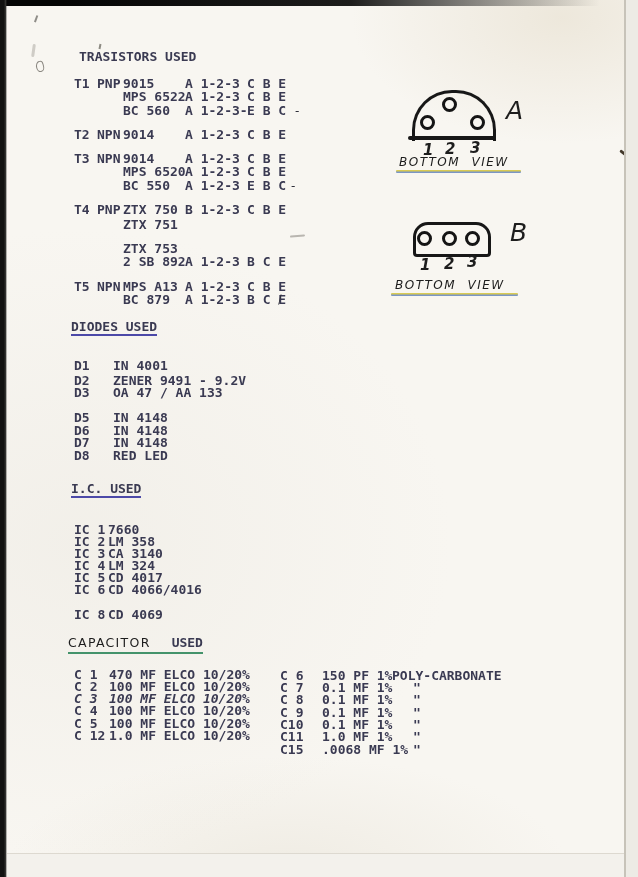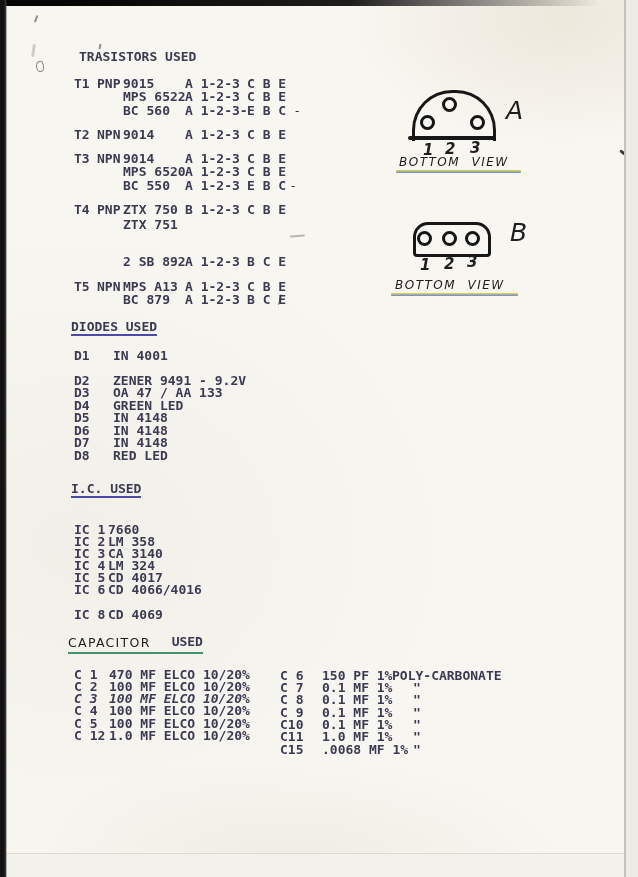--- a/index.html
+++ b/index.html
@@ -115,20 +115,23 @@
   <div class="trow typed" style="top:203px">
     <span class="c-id">T4</span>
     <span class="c-type">PNP</span>
     <span class="c-part">ZTX 750</span>
     <span class="c-pins">B 1-2-3</span>
     <span class="c-leads">C B E</span>
   </div>
   <div class="trow typed" style="top:218px">
     <span class="c-part">ZTX 751</span>
   </div>
+  <div class="trow typed" style="top:242px">
+    <span class="c-part">ZTX 753</span>
+  </div>
   <div class="trow typed" style="top:255px">
     <span class="c-part">2 SB 892</span>
     <span class="c-pins">A 1-2-3</span>
     <span class="c-leads">B C E</span>
   </div>
   <div class="trow typed" style="top:280px">
     <span class="c-id">T5</span>
     <span class="c-type">NPN</span>
     <span class="c-part">MPS A13</span>
     <span class="c-pins">A 1-2-3</span>
@@ -158,35 +161,31 @@
   <div class="pin-dot" style="left:442px;top:231px;"></div>
   <div class="pin-dot" style="left:465px;top:231px;"></div>
   <span class="pin-num hand" style="left:420px;top:256px;">1</span>
   <span class="pin-num hand" style="left:444px;top:255px;">2</span>
   <span class="pin-num hand" style="left:467px;top:253px;">3</span>
   <span class="diagram-label hand" style="left:510px;top:218px;">B</span>
   <span class="bv-caption hand" style="left:395px;top:278px;">BOTTOM VIEW</span>
   <div class="bv-underline" style="left:391px;top:293px;width:127px;"></div>
 
   <div class="heading typed u-blue" style="left:71px;top:320px;">DIODES USED</div>
-  <div class="lrow typed" style="left:74px;top:349px;">
+  <div class="lrow typed" style="left:74px;top:359px;">
     <span class="l-id">D1</span>
     <span class="dio-val">IN 4001</span>
   </div>
   <div class="lrow typed" style="left:74px;top:374px;">
     <span class="l-id">D2</span>
     <span class="dio-val">ZENER 9491 - 9.2V</span>
   </div>
   <div class="lrow typed" style="left:74px;top:386px;">
     <span class="l-id">D3</span>
     <span class="dio-val">OA 47 / AA 133</span>
-  </div>
-  <div class="lrow typed" style="left:74px;top:399px;">
-    <span class="l-id">D4</span>
-    <span class="dio-val">GREEN LED</span>
   </div>
   <div class="lrow typed" style="left:74px;top:411px;">
     <span class="l-id">D5</span>
     <span class="dio-val">IN 4148</span>
   </div>
   <div class="lrow typed" style="left:74px;top:424px;">
     <span class="l-id">D6</span>
     <span class="dio-val">IN 4148</span>
   </div>
   <div class="lrow typed" style="left:74px;top:436px;">
@@ -221,21 +220,21 @@
   </div>
   <div class="lrow typed" style="left:74px;top:583px;">
     <span class="l-id">IC 6</span>
     <span class="ic-val">CD 4066/4016</span>
   </div>
   <div class="lrow typed" style="left:74px;top:608px;">
     <span class="l-id">IC 8</span>
     <span class="ic-val">CD 4069</span>
   </div>
 
-  <div class="heading u-green" style="left:68px;top:635px;display:flex;align-items:flex-start;">
+  <div class="heading u-green" style="left:68px;top:635px;display:flex;align-items:flex-end;">
     <span class="hand cap-hand">CAPACITOR</span>
     <span class="typed" style="margin-left:21px;">USED</span>
   </div>
 
   <div class="lrow typed" style="left:74px;top:668px;">
     <span class="l-id">C 1</span>
     <span class="capl-val">470 MF ELCO 10/20%</span>
   </div>
   <div class="lrow typed" style="left:74px;top:680px;">
     <span class="l-id">C 2</span>

